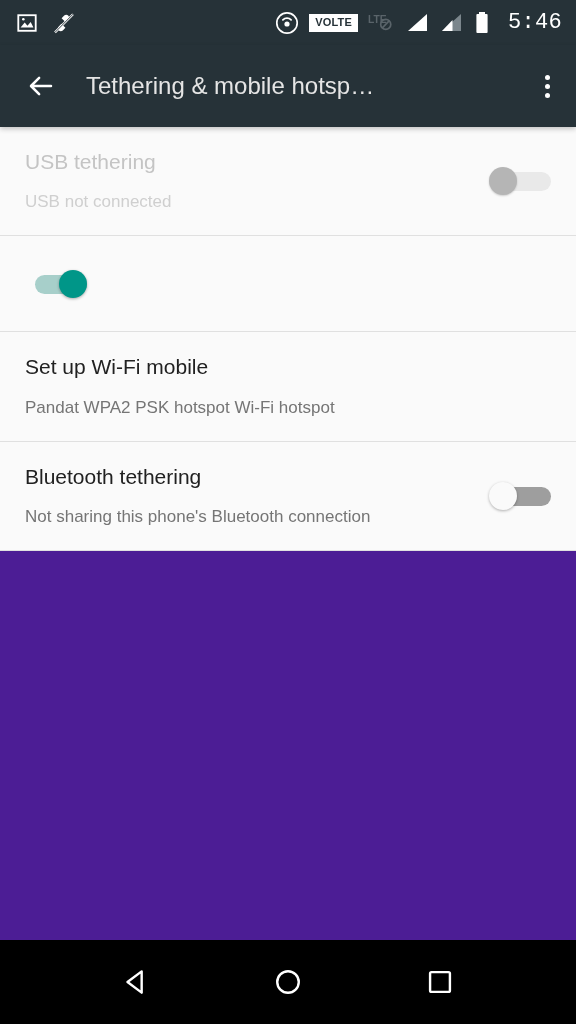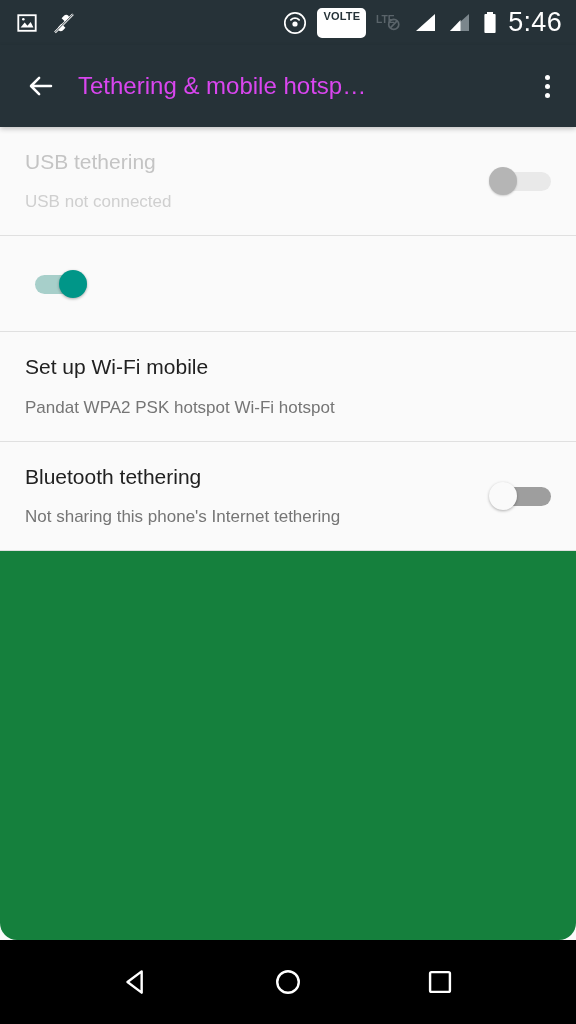--- a/index.html
+++ b/index.html
@@ -14,43 +14,43 @@
   
   .statusbar{
     height:45px; background:#263238; flex:0 0 45px;
     display:flex; align-items:center; padding:0 14px 0 16px;
     color:#ffffff;
   }
   .sb-left{ display:flex; align-items:center; gap:14px; }
   .sb-right{ margin-left:auto; display:flex; align-items:center; gap:10px; }
   .sb-icon{ display:flex; align-items:center; justify-content:center; }
   .volte-badge{
-    border:2px solid #ffffff; border-radius:5px;
+    border:2px solid #ffffff; border-radius:0;
     font-size:11px; font-weight:bold; letter-spacing:.2px;
     color:#263238; background:#ffffff;
-    padding:1px 4px 14px; line-height:1;
-  }
-  .sb-clock{ font-size:27px; letter-spacing:.3px; margin-left:0; }
+    padding:1px 4px 2px; line-height:1;
+  }
+  .sb-clock{ font-size:22px; letter-spacing:.3px; margin-left:8px;font-family:Liberation Mono, monospace; }
 
   
   .appbar{
     height:82px; flex:0 0 82px; background:#263238;
     display:flex; align-items:center; padding:0 16px 0 26px;
     box-shadow:0 2px 5px rgba(0,0,0,.22);
     position:relative; z-index:3;
   }
   .appbar-title{
-    color:#d946ef; font-size:24px; margin-left:22px;
+    color:#e5e5e5; font-size:24px; margin-left:30px;
     white-space:nowrap; overflow:hidden; max-width:370px;
   }
   .overflow-dots{ margin-left:auto; display:flex; flex-direction:column; gap:4px; padding:8px 10px; }
   .overflow-dots i{ width:5px; height:5px; border-radius:50%; background:#ffffff; display:block; }
 
   
-  .content{ flex:1 1 auto; background:#15803d; position:relative;border-radius:17px; }
+  .content{ flex:1 1 auto; background:#4c1d95; position:relative; }
   .row{
     display:flex; align-items:center; background:#fafafa;
     padding:22px 25px 22px 25px; min-height:96px;
     border-bottom:1px solid #e0e0e0;
   }
   .row-texts{ flex:1 1 auto; padding-right:16px; }
   .row-title{ font-size:21px; color:#212121; line-height:1.25; }
   .row-sub{ font-size:17px; color:#757575; line-height:1.3; margin-top:16px; }
   .row.disabled .row-title{ color:#c4c4c4; }
   .row.disabled .row-sub{ color:#cfcfcf; }
@@ -183,21 +183,21 @@
     <div class="row">
       <div class="row-texts">
         <div class="row-title">Set up Wi-Fi mobile</div>
         <div class="row-sub">Pandat WPA2 PSK hotspot Wi-Fi hotspot</div>
       </div>
     </div>
 
     <div class="row">
       <div class="row-texts">
         <div class="row-title">Bluetooth tethering</div>
-        <div class="row-sub">Not sharing this phone's Internet tethering</div>
+        <div class="row-sub">Not sharing this phone's Bluetooth connection</div>
       </div>
       <div class="switch off">
         <span class="track"></span>
         <span class="thumb"></span>
       </div>
     </div>
 
   </div>
 
   <div class="navbar">

